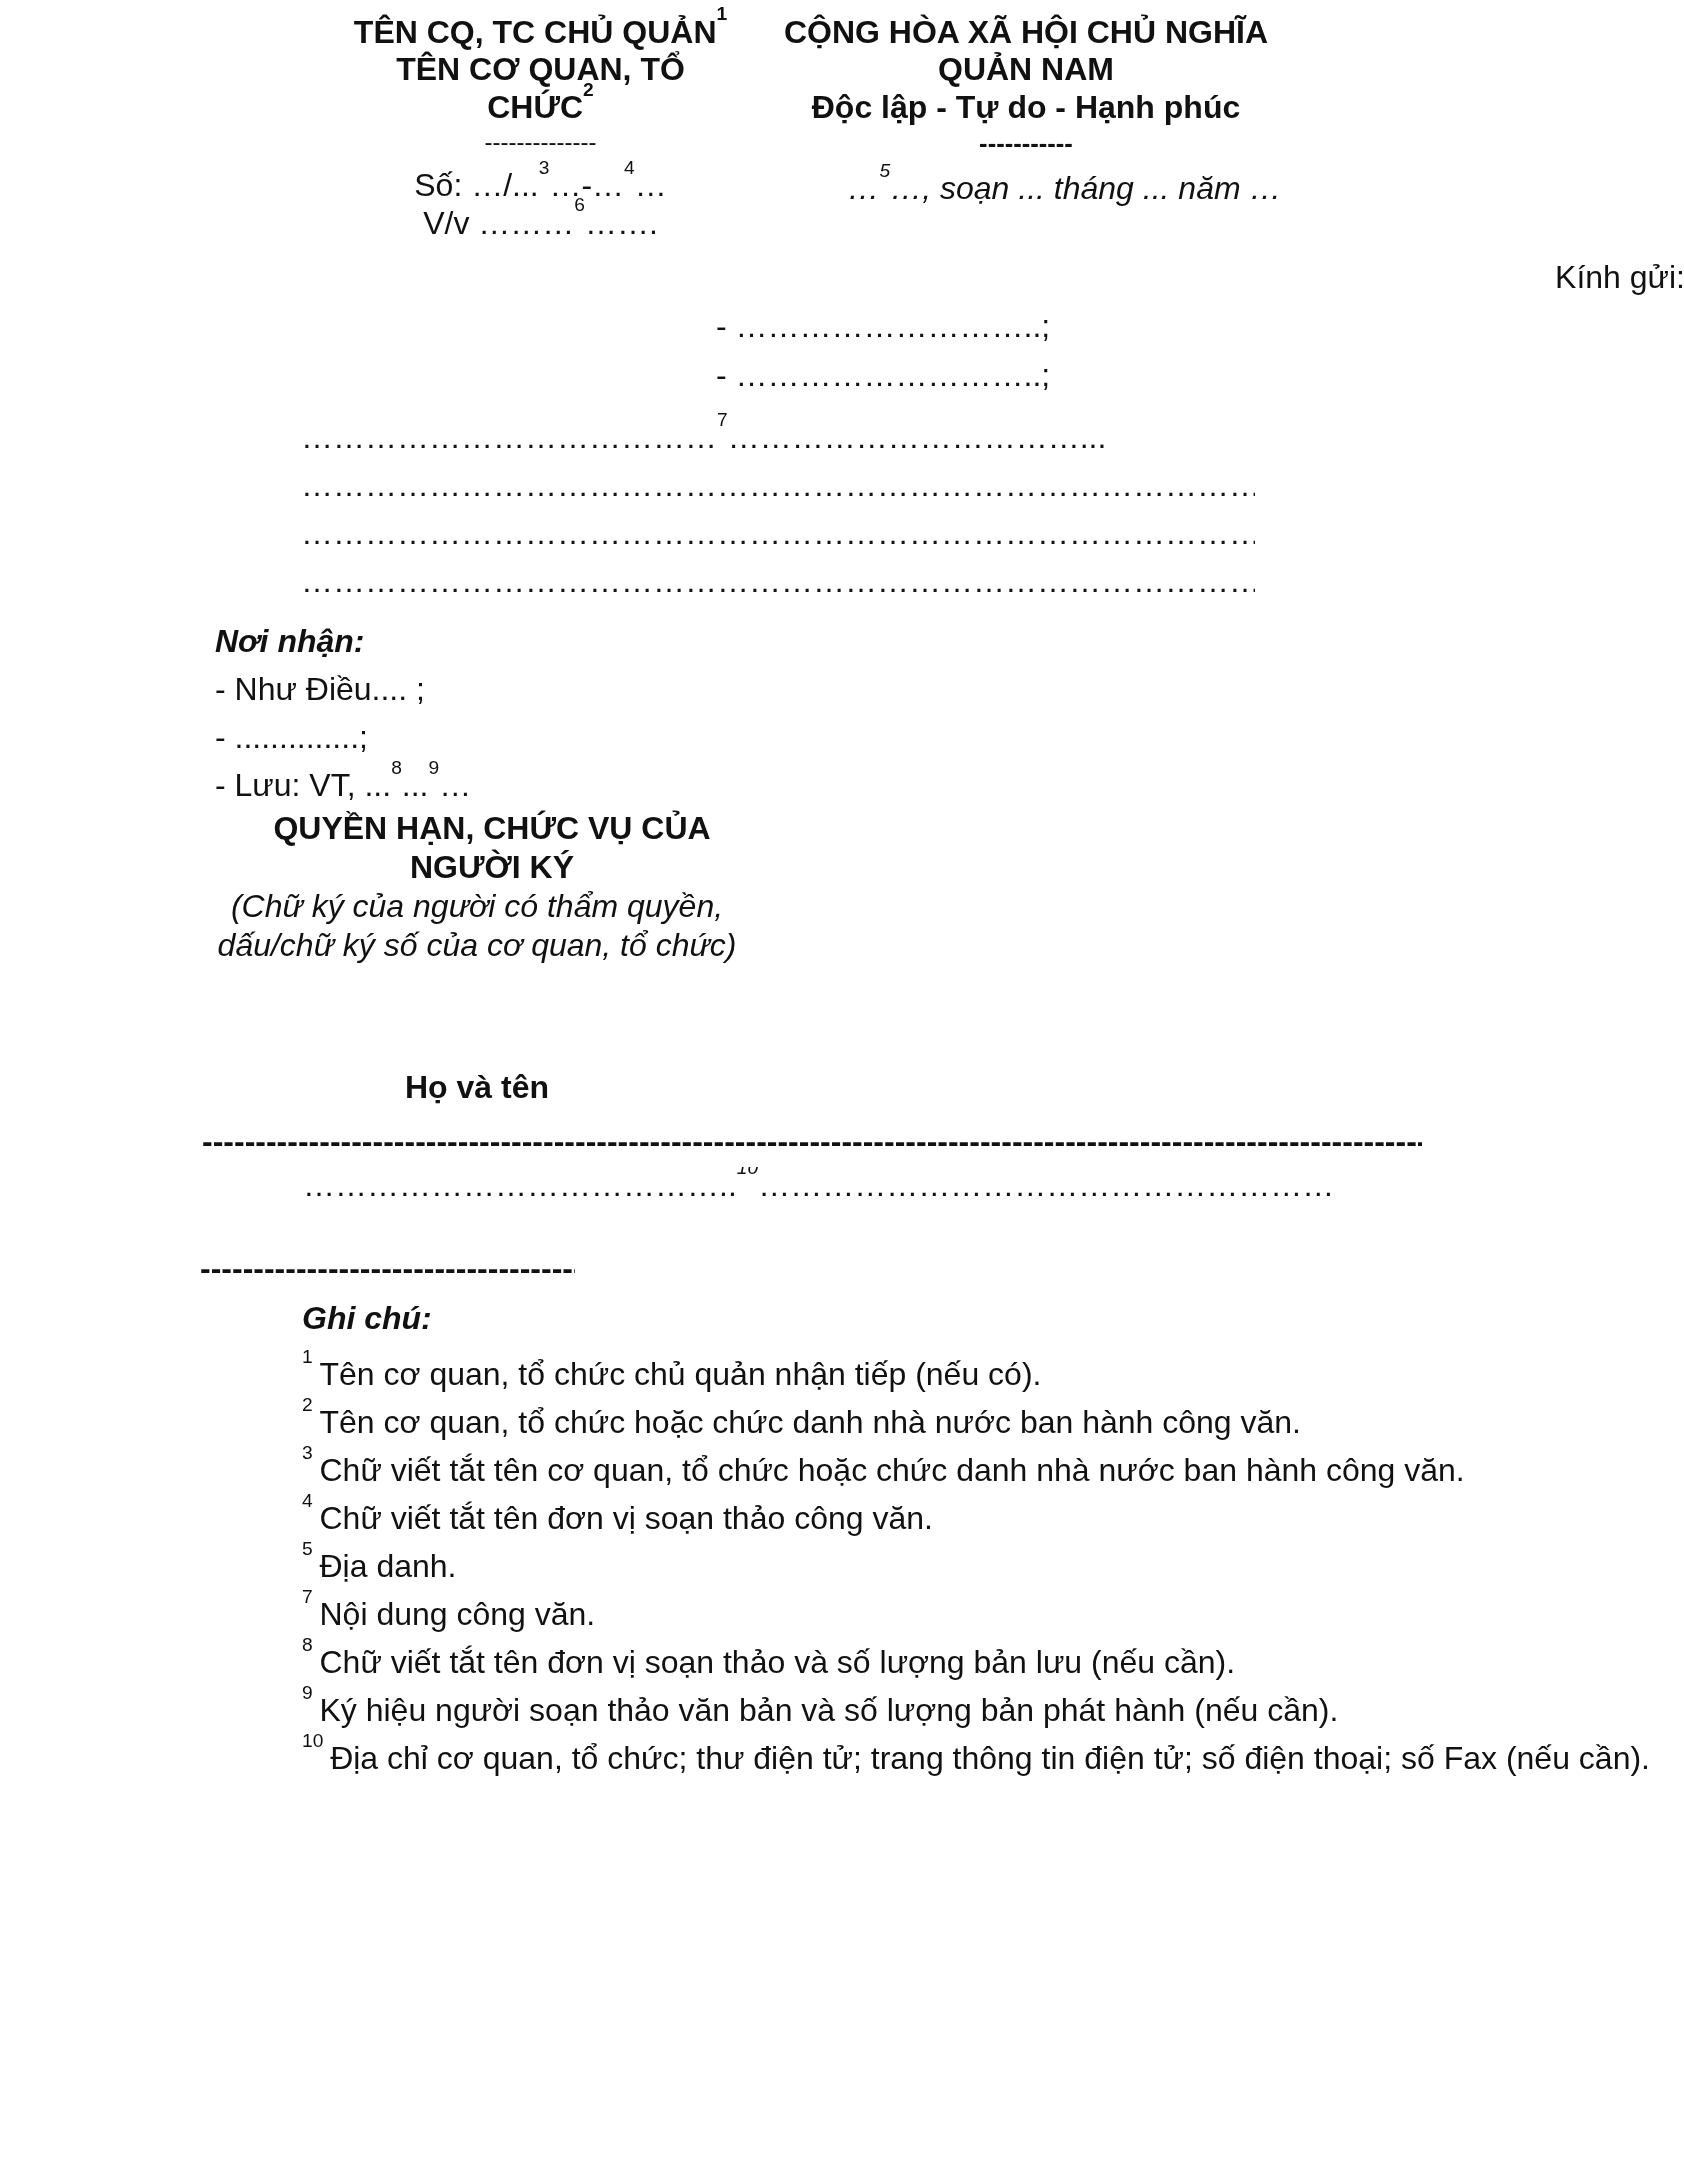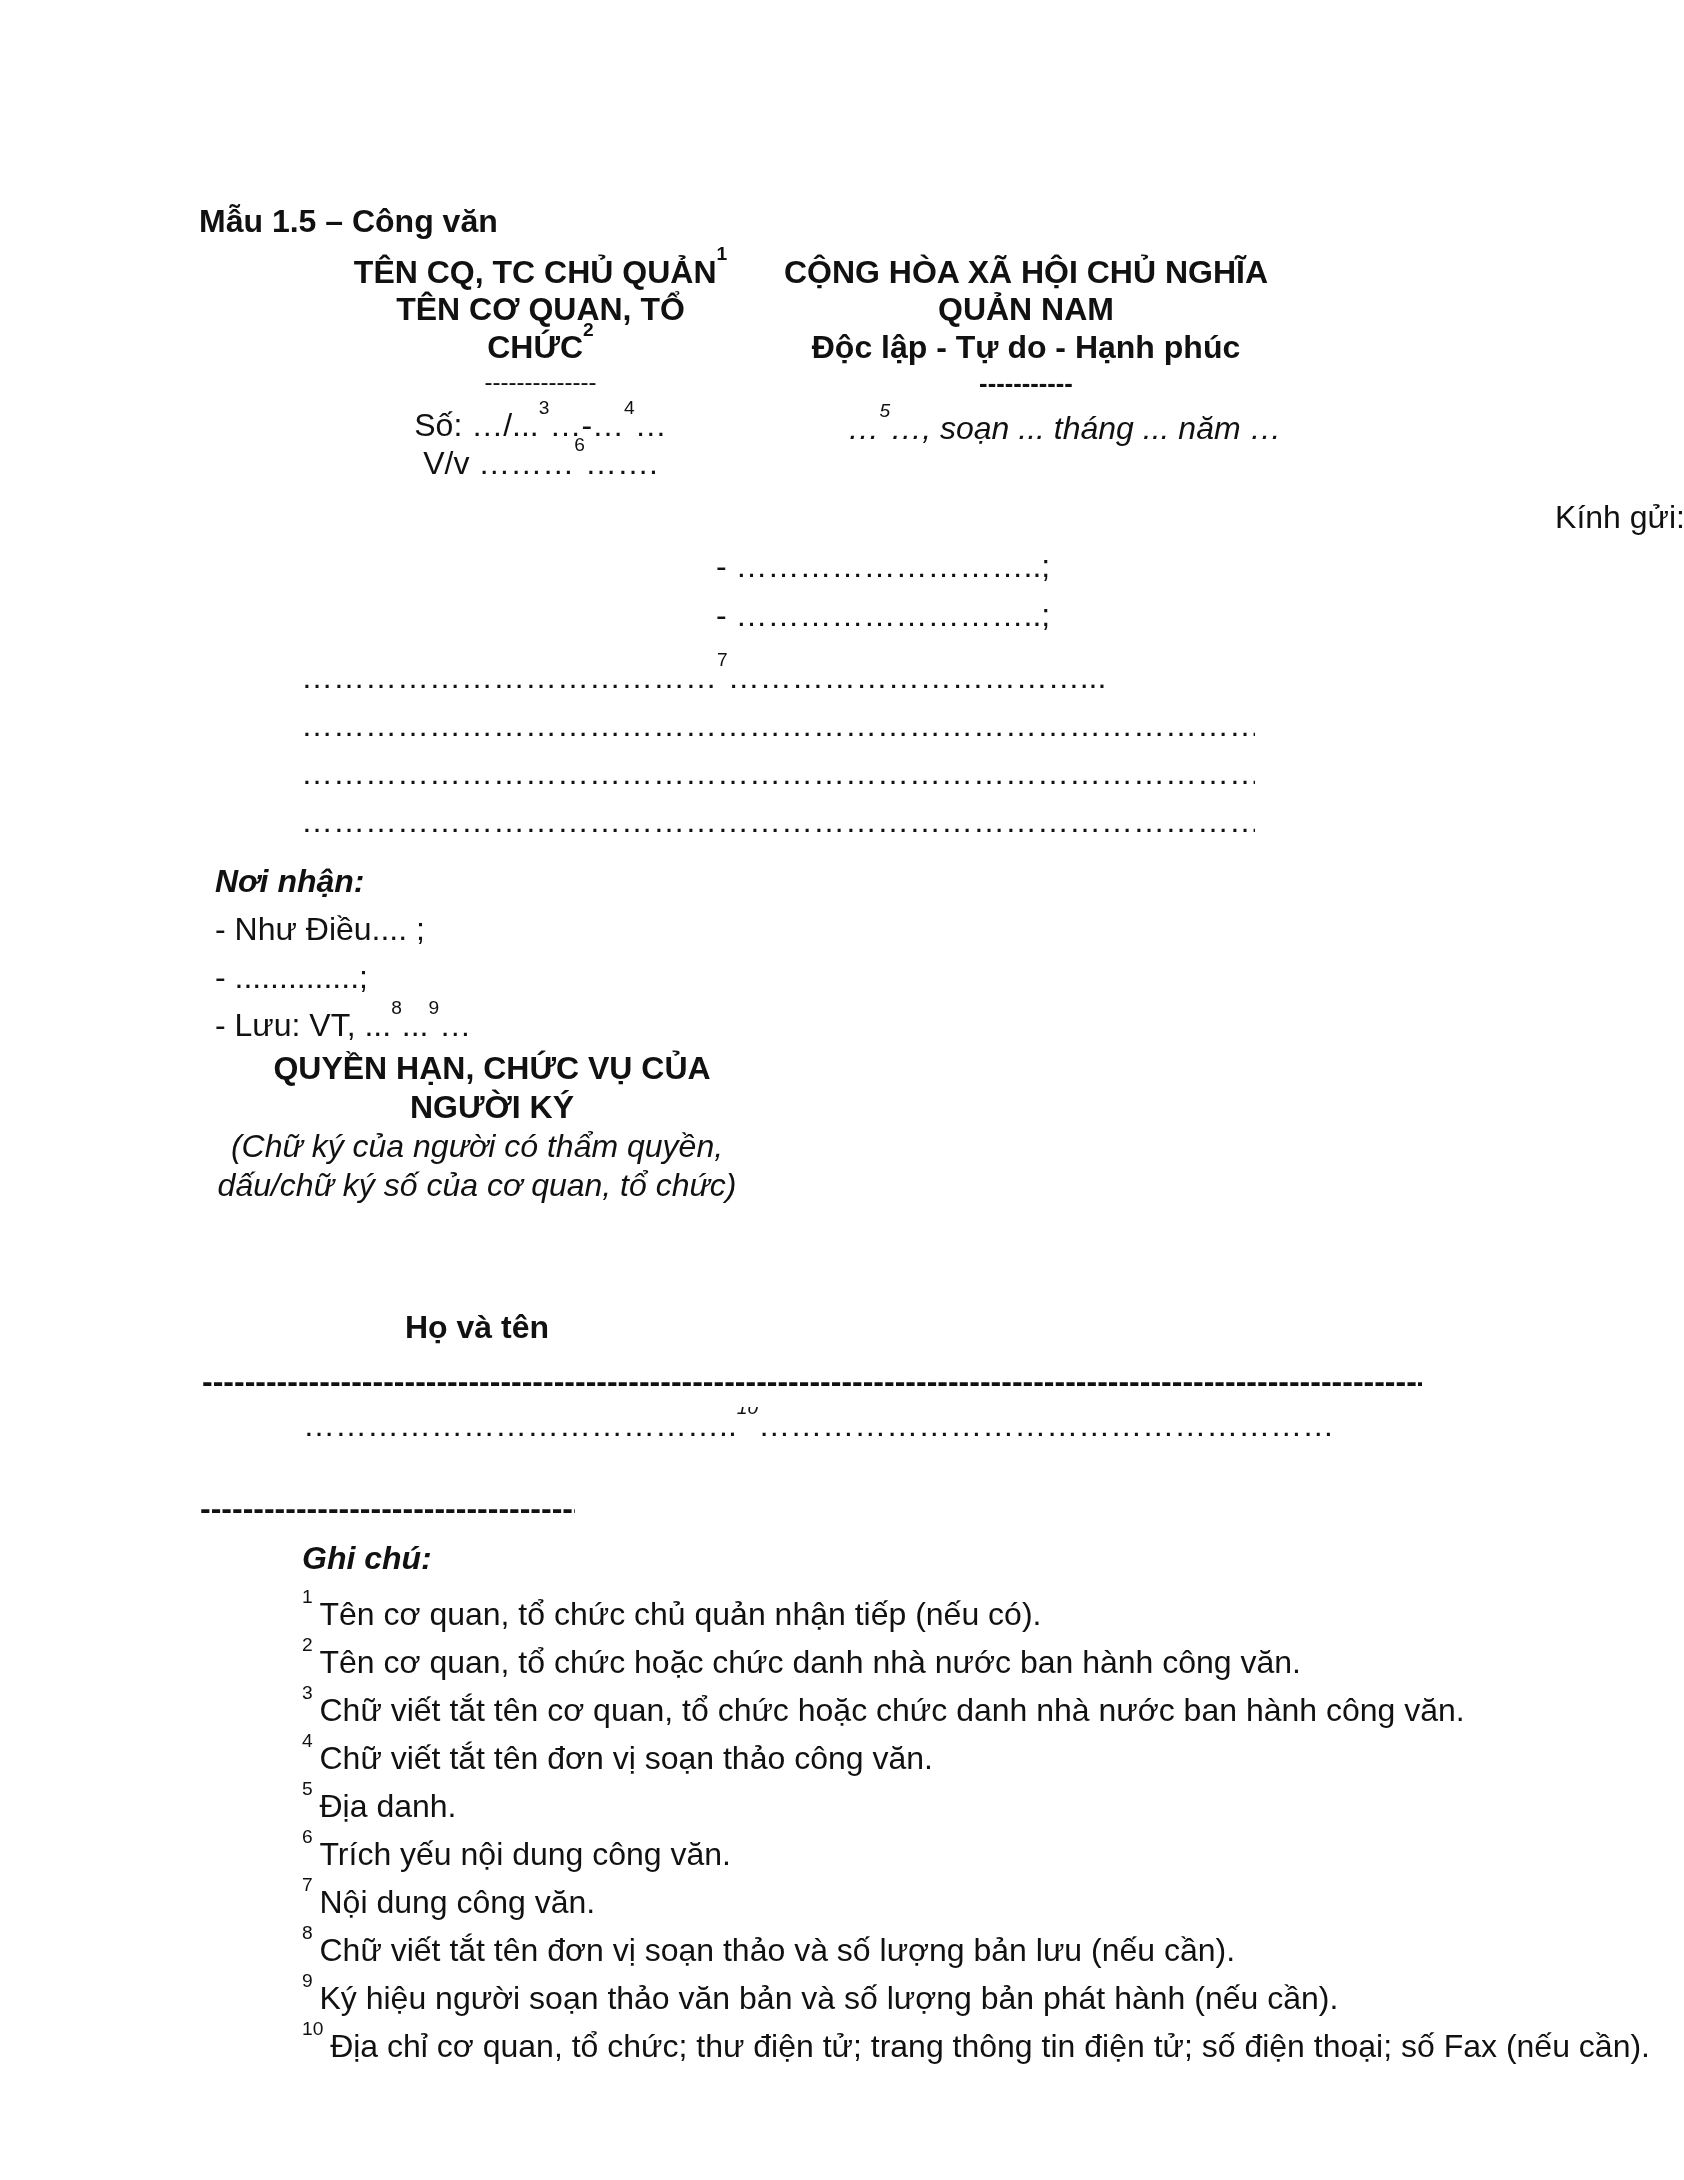--- a/index.html
+++ b/index.html
@@ -48,21 +48,20 @@
   .notes-heading { margin-left:302px; margin-top:15.3px; font-weight:bold; font-style:italic; }
   .notes-list { margin-left:302px; margin-top:13.6px; }
   .note { line-height:48px; white-space:nowrap; }
   .note .note-text { margin-left:6.8px; }
 </style>
 </head>
 <body>
 
 <div class="page">
 
-  <div class="doc-title">Mẫu 1.5 – Công văn</div>
 
   <div class="header-row">
     <div class="issuer-col">
       <div class="issuer-line"><span>TÊN CQ, TC CHỦ QUẢN</span><sup class="fn">1</sup></div>
       <div class="issuer-line"><span>TÊN CƠ QUAN, TỔ CHỨC</span><sup class="fn">2</sup></div>
       <div class="issuer-divider">--------------</div>
       <div class="doc-number-line"><span>Số: …/...</span><sup class="fn">3</sup><span>…-…</span><sup class="fn">4</sup><span>…</span></div>
       <div class="doc-subject-line"><span>V/v ………</span><sup class="fn">6</sup><span>…….</span></div>
     </div>
 
@@ -111,21 +110,20 @@
   <div class="sep-short">--------------------------------------</div>
 
   <div class="notes-heading">Ghi chú:</div>
 
   <div class="notes-list">
     <div class="note"><sup class="fn">1</sup><span class="note-text">Tên cơ quan, tổ chức chủ quản nhận tiếp (nếu có).</span></div>
     <div class="note"><sup class="fn">2</sup><span class="note-text">Tên cơ quan, tổ chức hoặc chức danh nhà nước ban hành công văn.</span></div>
     <div class="note"><sup class="fn">3</sup><span class="note-text">Chữ viết tắt tên cơ quan, tổ chức hoặc chức danh nhà nước ban hành công văn.</span></div>
     <div class="note"><sup class="fn">4</sup><span class="note-text">Chữ viết tắt tên đơn vị soạn thảo công văn.</span></div>
     <div class="note"><sup class="fn">5</sup><span class="note-text">Địa danh.</span></div>
-    <div class="note"><sup class="fn">6</sup><span class="note-text">Trích yếu nội dung công văn.</span></div>
     <div class="note"><sup class="fn">7</sup><span class="note-text">Nội dung công văn.</span></div>
     <div class="note"><sup class="fn">8</sup><span class="note-text">Chữ viết tắt tên đơn vị soạn thảo và số lượng bản lưu (nếu cần).</span></div>
     <div class="note"><sup class="fn">9</sup><span class="note-text">Ký hiệu người soạn thảo văn bản và số lượng bản phát hành (nếu cần).</span></div>
     <div class="note"><sup class="fn">10</sup><span class="note-text">Địa chỉ cơ quan, tổ chức; thư điện tử; trang thông tin điện tử; số điện thoại; số Fax (nếu cần).</span></div>
   </div>
 
 </div>
 
 
 </body></html>

